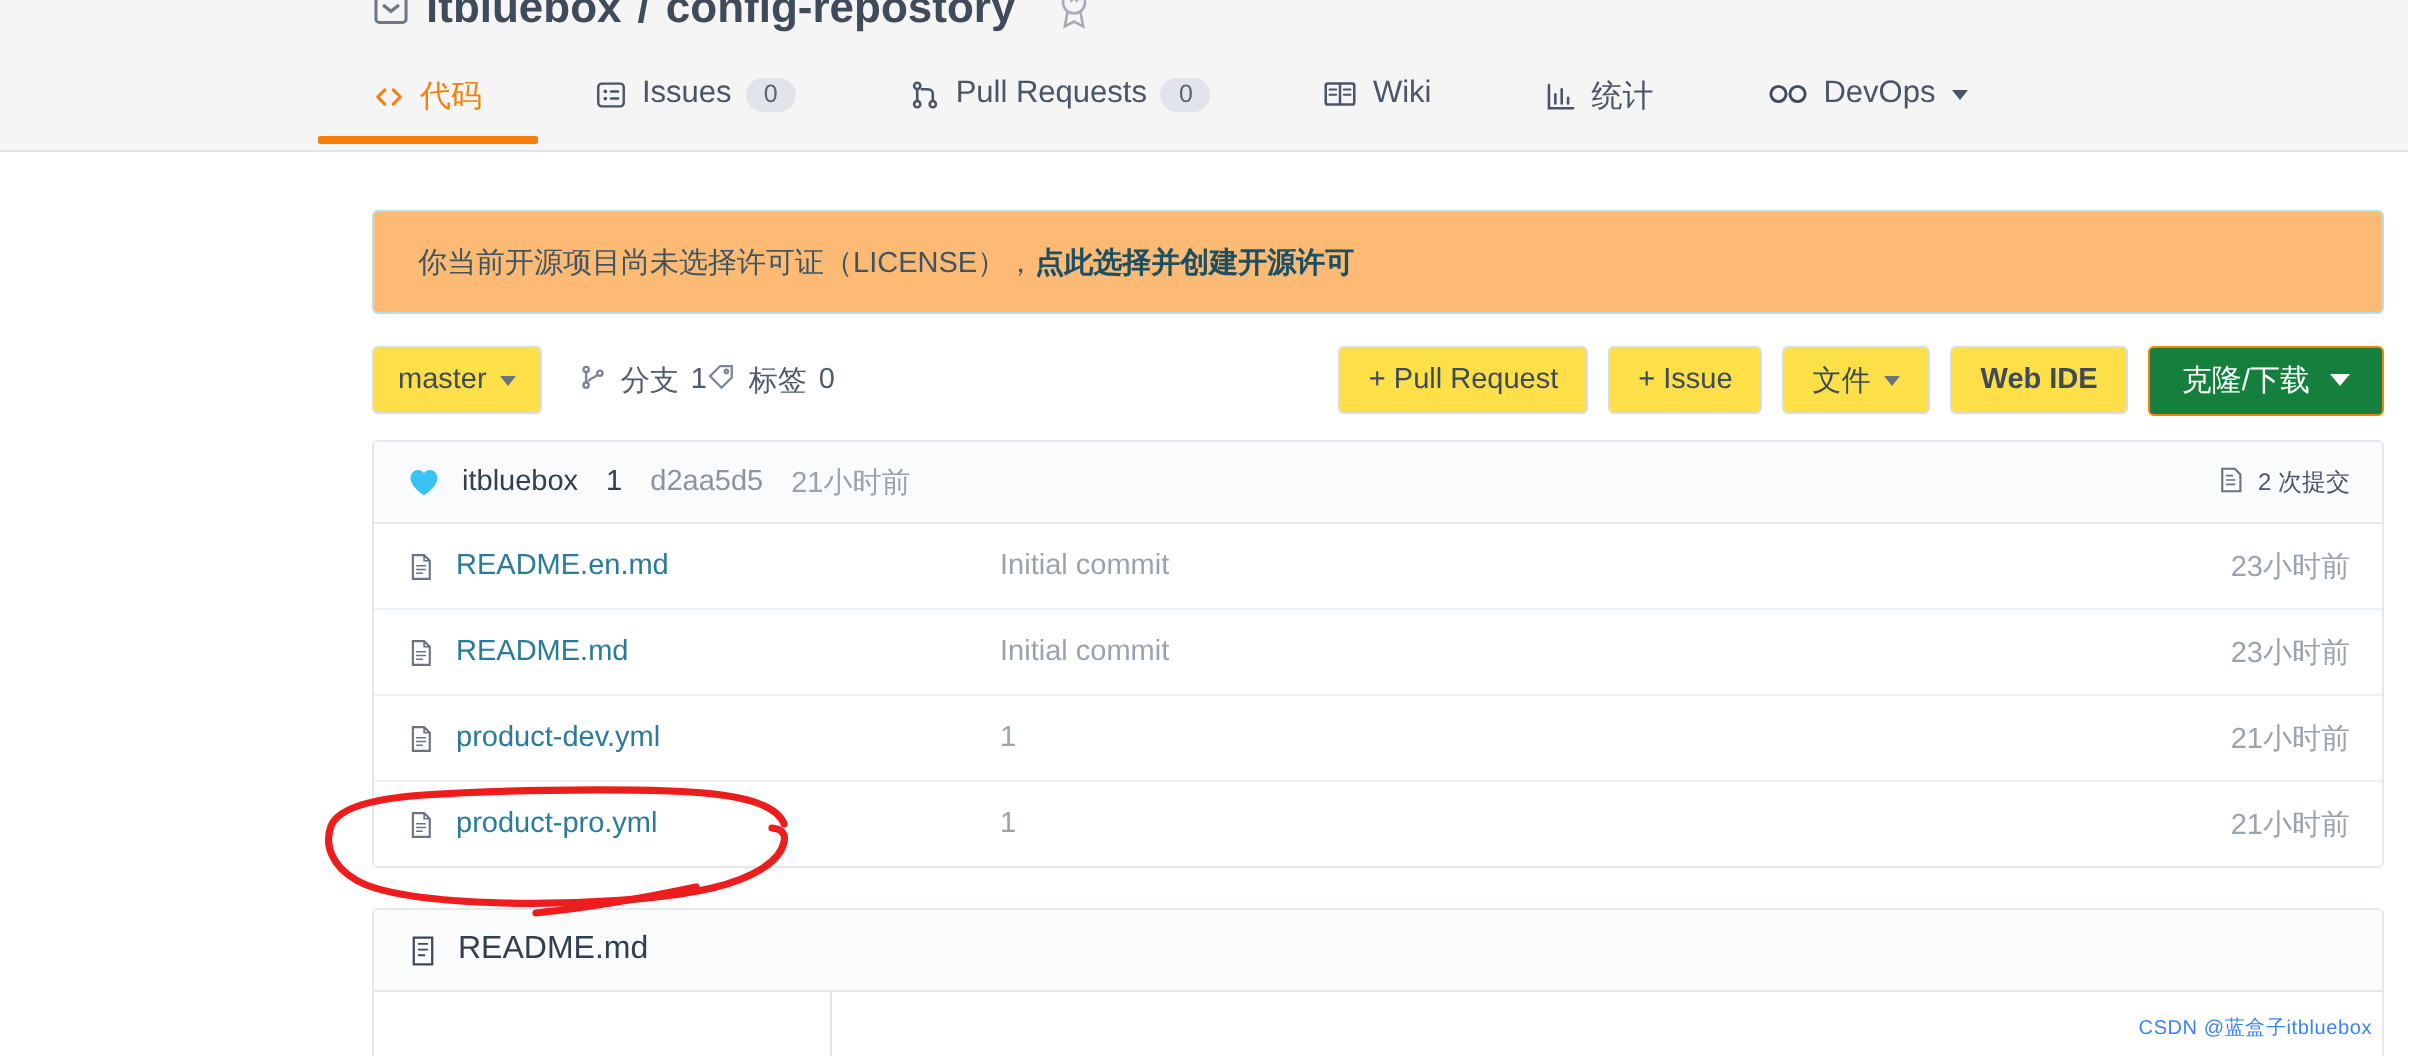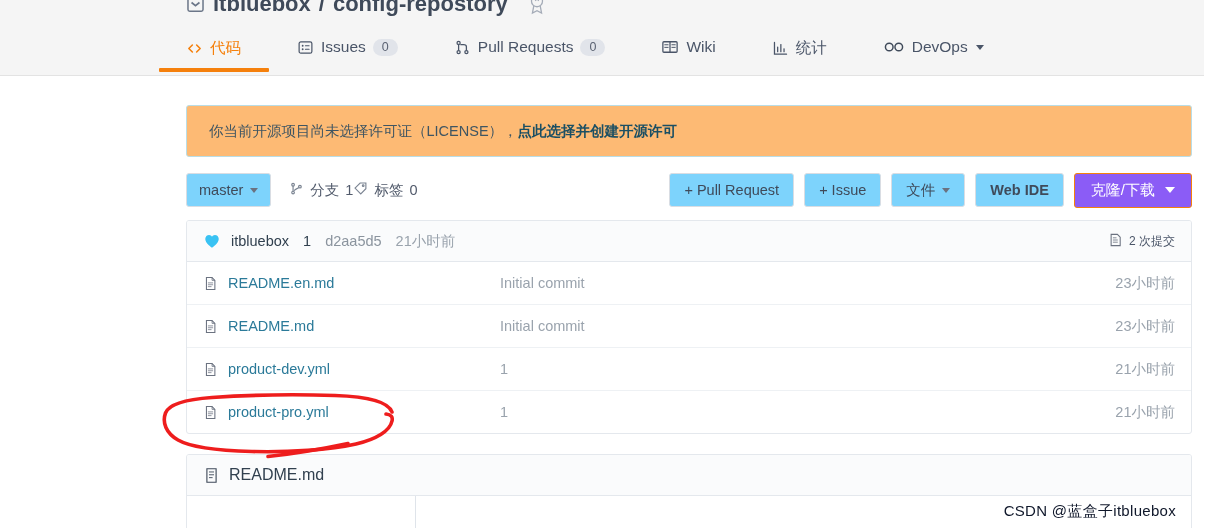--- a/index.html
+++ b/index.html
@@ -136,21 +136,21 @@
     margin-top: 15px;
     height: 36px;
     display: flex;
     align-items: center;
     position: relative;
   }
   .btn {
     box-sizing: border-box;
     height: 34px;
     border: 1px solid #d9dde3;
-    background: #7dd3fc;
+    background: #fde047;
     border-radius: 3px;
     display: inline-flex;
     align-items: center;
     justify-content: center;
     gap: 7px;
     padding: 0 14px;
     font-size: 14.5px;
     color: #3f4a5a;
     cursor: pointer;
     white-space: nowrap;
@@ -175,21 +175,21 @@
   .meta-item { display: inline-flex; align-items: center; gap: 6px; cursor: pointer; }
   .toolbar-right {
     position: absolute;
     right: 0;
     display: flex;
     align-items: center;
     gap: 10px;
   }
   .btn.webide { font-weight: bold; }
   .btn.clone {
-    background: #8b5cf6;
+    background: #15803d;
     border-color: #f5800c;
     color: #ffffff;
     font-size: 15px;
     padding: 0 16px;
     height: 35px;
     gap: 10px;
   }
 
   
   .file-panel {
@@ -287,24 +287,24 @@
     left: 160px;
     top: 392px;
     width: 250px;
     height: 72px;
     pointer-events: none;
   }
 
   
   .watermark {
     position: absolute;
-    right: 28px;
+    right: 18px;
     bottom: 7px;
-    font-size: 15px;
-    color: #0f172a;
+    font-size: 10px;
+    color: #3b82f6;
     white-space: nowrap;
     letter-spacing: .3px;
   }
 </style>
 </head>
 <body>
 
 <div id="page">
 
   <div class="header-band">

